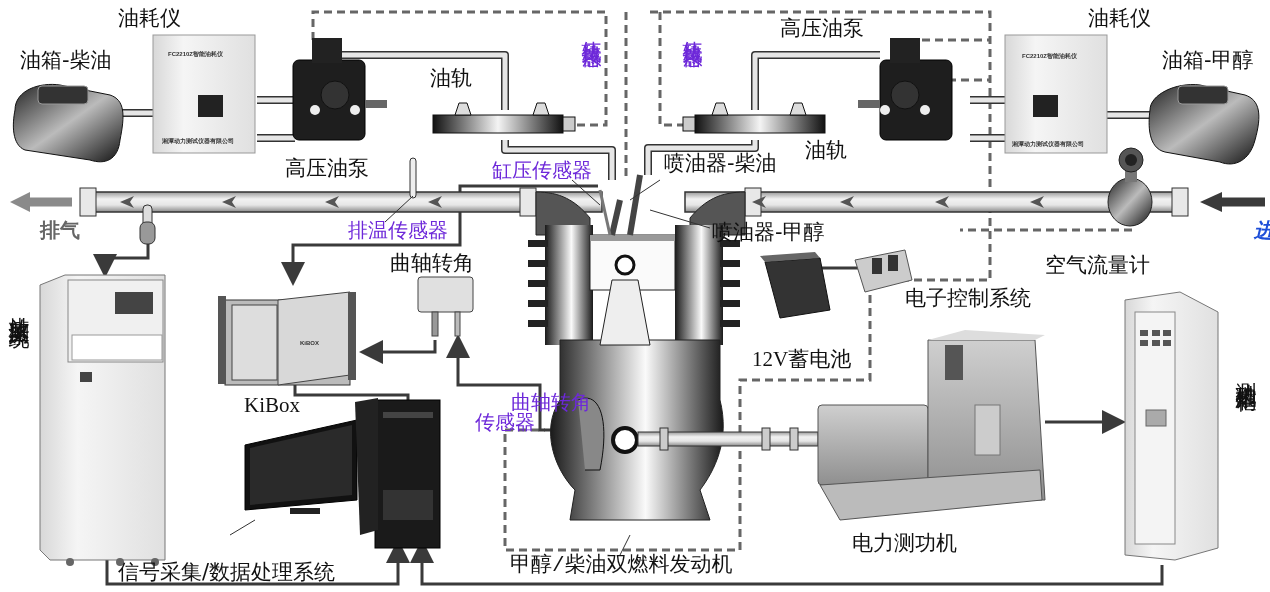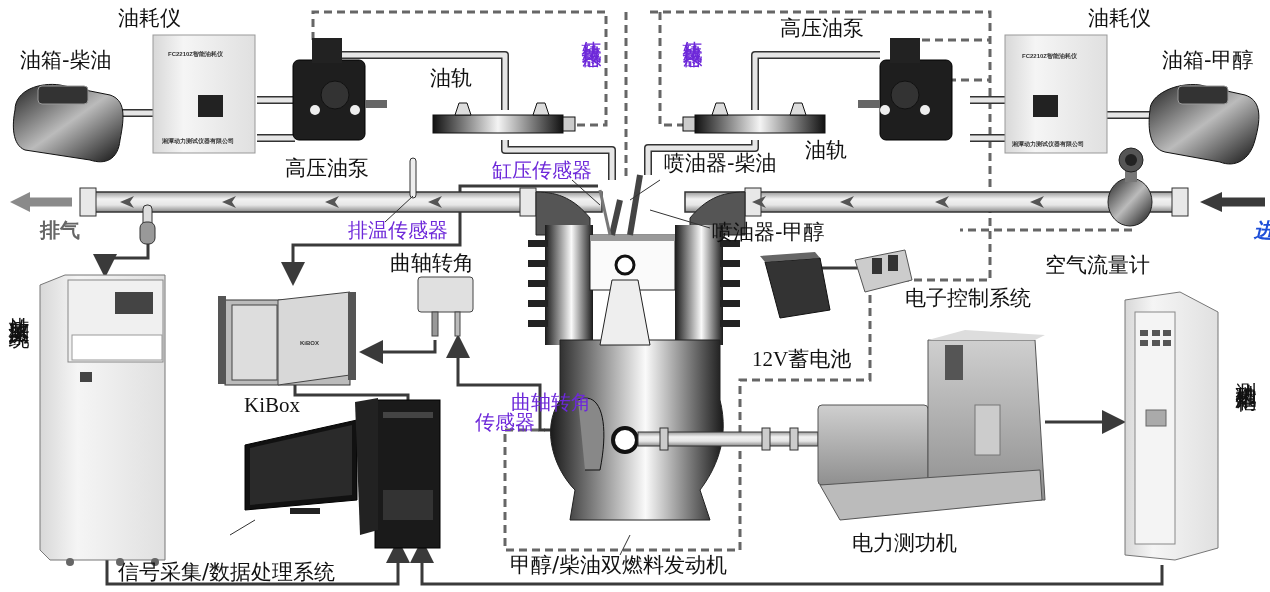--- a/index.html
+++ b/index.html
@@ -333,16 +333,16 @@
 <div class="lbl gray" style="left:348px;top:220px;">排温传感器</div>
 <div class="lbl" style="left:390px;top:253px;">曲轴转角</div>
 <div class="lbl" style="left:1045px;top:255px;">空气流量计</div>
 <div class="lbl" style="left:905px;top:288px;">电子控制系统</div>
 <div class="lbl serif" style="left:752px;top:315px;margin-top:34px;">12V蓄电池</div>
 <div class="lbl serif" style="left:244px;top:395px;">KiBox</div>
 <div class="lbl gray" style="left:463px;top:392px;margin-left:48px;">曲轴转角</div>
 <div class="lbl gray" style="left:475px;top:412px;">传感器</div>
 <div class="lbl vert" style="left:8px;top:300px;">排放监测系统</div>
 <div class="lbl" style="left:118px;top:562px;">信号采集/数据处理系统</div>
-<div class="lbl" style="left:510px;top:555px;">甲醇/柴油双燃料发动机</div>
+<div class="lbl" style="left:510px;top:555px;font-family:Liberation Mono, monospace;">甲醇/柴油双燃料发动机</div>
 <div class="lbl" style="left:852px;top:533px;">电力测功机</div>
 <div class="lbl vert" style="left:1235px;top:365px;">测功机控制柜</div>
 </div>
 
 </body></html>

